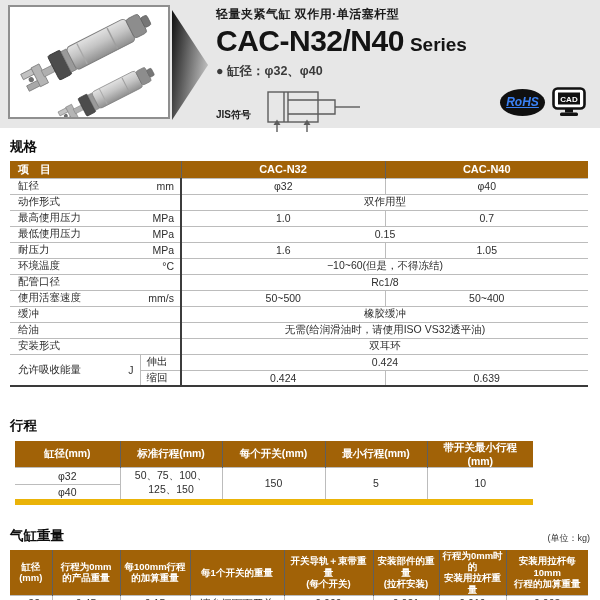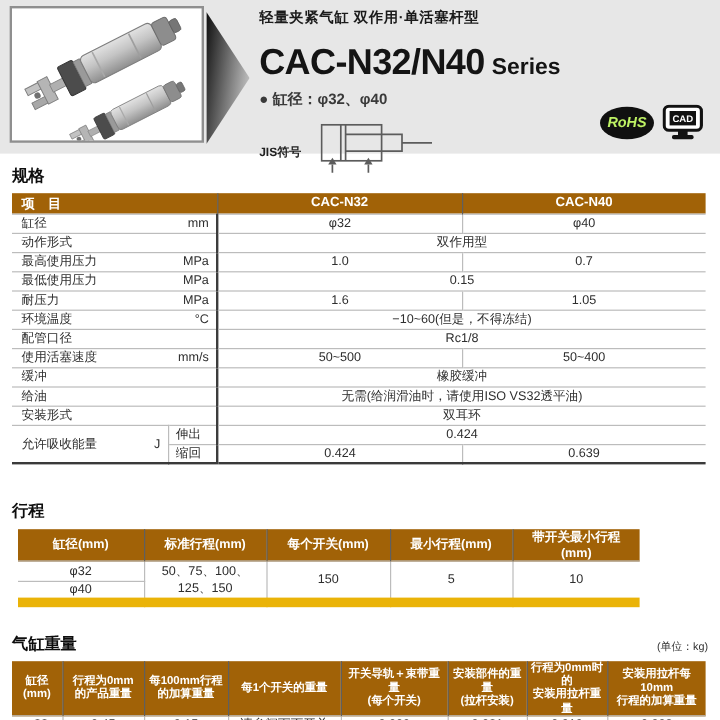--- a/index.html
+++ b/index.html
@@ -6,30 +6,30 @@
   html,body { width:600px; height:600px; overflow:hidden; background:#fff;
     font-family:"Liberation Sans","DejaVu Sans",sans-serif; color:#2b2b2b; }
 
   
   .band { position:relative; width:600px; height:128px; background:#e7e7e7; }
   .photo-box { position:absolute; left:8px; top:5px; width:162px; height:114px;
     background:#fff; border:2px solid #8f8f8f; }
   .arrow-tri { position:absolute; left:172px; top:10px; }
   .htext { position:absolute; left:216px; top:6px; width:300px; }
   .subtitle { font-size:12px; font-weight:bold; color:#1b1b1b; letter-spacing:.5px; }
-  .title-row { margin-top:13px; white-space:nowrap; }
+  .title-row { margin-top:1px; white-space:nowrap; }
   .title-main { font-size:30px; font-weight:bold; color:#141414; letter-spacing:-.5px; }
   .title-suffix { font-size:19px; font-weight:bold; color:#141414; margin-left:6px; }
   .bore-line { margin-top:5px; font-size:12.5px; font-weight:bold; color:#3a3a3a; }
   .jis-row { margin-top:11px; display:flex; align-items:center; gap:16px; }
   .jis-label { font-size:10px; font-weight:bold; color:#222; padding-top:6px; }
   .badges { position:absolute; right:14px; bottom:11px; display:flex; align-items:center; gap:7px; }
   .rohs { width:45px; height:27px; background:#101010; border-radius:50%;
-    color:#bef264; display:flex; align-items:center; justify-content:center;
-    font-size:12px; font-weight:bold; font-style:italic; }
+    color:#3b82f6; display:flex; align-items:center; justify-content:center;
+    font-size:12px; font-weight:bold; font-style:italic;text-decoration:underline; }
 
   
   .section { margin:0 10px; }
   .sec-title { font-size:13.5px; font-weight:bold; color:#0d0d0d; }
   .spec-section { margin-top:10px; }
   .stroke-section { margin-top:30px; }
   .weight-section { margin-top:22px; }
   .weight-title-row { display:flex; justify-content:space-between; align-items:flex-end; }
   .unit-note { font-size:9px; color:#333; }
 
@@ -46,21 +46,21 @@
   .spec-table td { height:16px; font-size:10.5px; border-top:1px solid #bcbcbc; padding:0 6px; }
   .spec-table td.lbl, .spec-table td.elbl { padding-left:8px; }
   .spec-table td.lbl { border-right:2px solid #3c3c3c; }
   .spec-table td.elbl { border-right:1px solid #bcbcbc;margin-top:20px; }
   .spec-table td.sub { border-right:2px solid #3c3c3c; padding-left:6px; }
   .spec-table td.v { text-align:center; border-left:1px solid #bcbcbc; }
   .lblflex { display:flex; justify-content:space-between; align-items:center; }
   .lblflex .unit { color:#2e2e2e; }
 
   
-  .stroke-table { width:518px; margin:6px 0 0 5px; border-bottom:8px solid #eab308; }
+  .stroke-table { width:518px; margin:6px 0 0 5px; border-bottom:6px solid #eab308; }
   .stroke-table th { height:17px; font-size:10.5px; text-align:center; }
   .stroke-table td { height:17px; font-size:10.5px; text-align:center;
     border-top:1px solid #bcbcbc; border-left:1px solid #bcbcbc; }
   .stroke-table td:first-child { border-left:none; }
 
   
   .weight-table { width:578px; margin-top:5px; }
   .weight-table th { height:26px; font-size:9.5px; text-align:center; line-height:1.2; padding:0 2px; }
   .weight-table td { height:15px; font-size:10.5px; text-align:center;
     border-top:1px solid #bcbcbc; border-left:1px solid #bcbcbc; }

